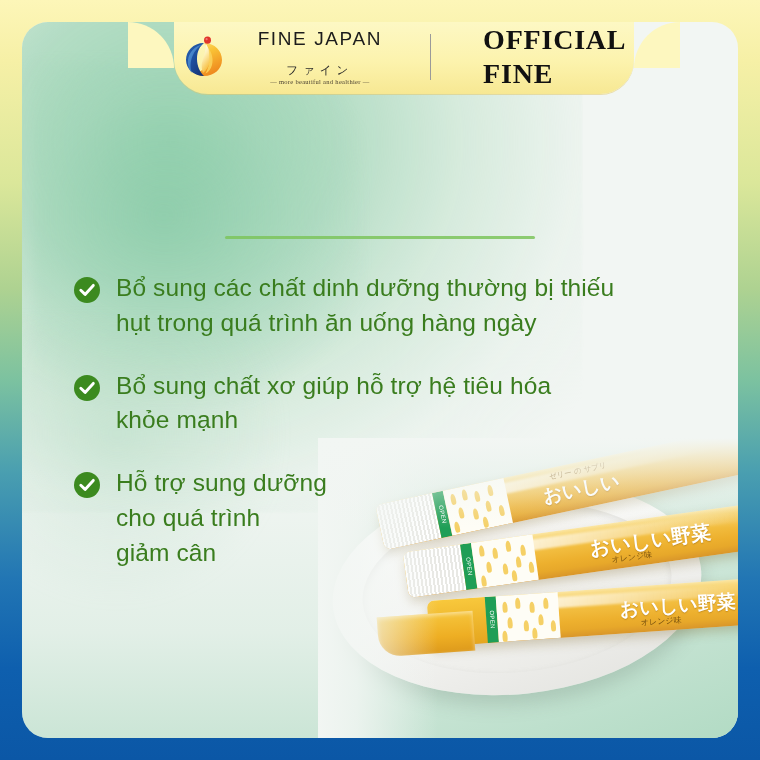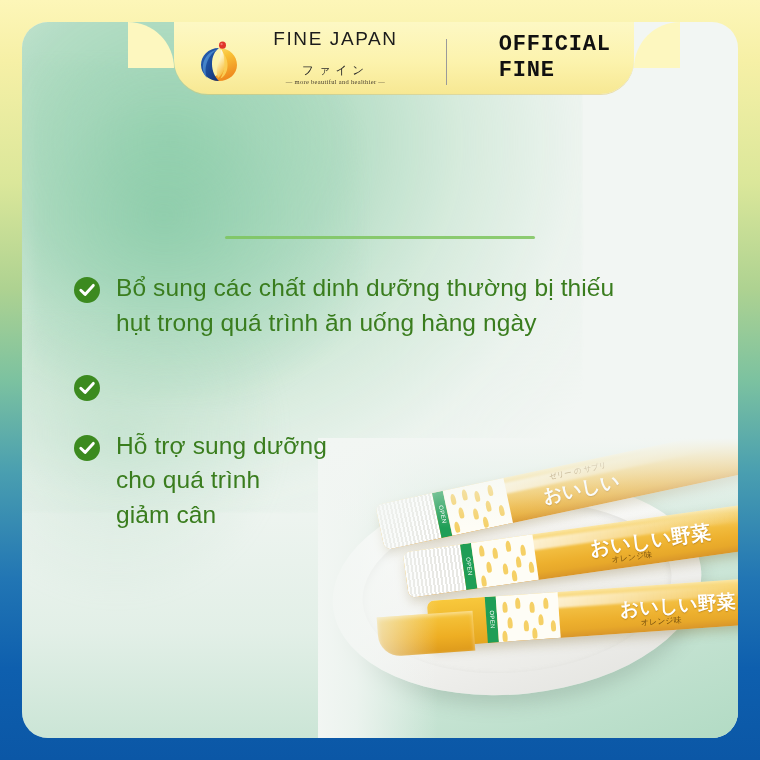--- a/index.html
+++ b/index.html
@@ -108,21 +108,21 @@
     width: 46px;
     height: 46px;
     background: #fdf7bf;
     z-index: 5;
   }
   .banner-flare.left  { left: 106px;  border-top-right-radius: 46px; }
   .banner-flare.right { left: 612px;  border-top-left-radius: 46px; }
 
   .banner-inner {
     display: flex;
-    align-items: flex-end;
+    align-items: center;
     gap: 32px;
     padding-bottom: 2px;
   }
 
   
   .logo-mark {
     position: relative;
     width: 44px;
     height: 46px;
     flex: 0 0 auto;
@@ -156,23 +156,23 @@
   }
 
   .banner-divider {
     width: 1px;
     height: 46px;
     background: #9a9a9a;
     margin: 0 20px 0 16px;
   }
 
   .official-store {
-    font-family: Liberation Mono, monospace;
+    font-family: Liberation Serif, serif;
     font-weight: 700;
-    font-size: 22px;
+    font-size: 28px;
     letter-spacing: 0.8px;
     color: #111111;
     line-height: 1.22;
   }
 
   
   .title {
     position: absolute;
     left: 0; right: 0;
     top: 128px;
@@ -484,20 +484,22 @@
 hụt trong quá trình ăn uống hàng ngày</span>
       </div>
 
       <div class="bullet">
         <span class="check">
           <svg width="26" height="26" viewBox="0 0 26 26">
             <circle cx="13" cy="13" r="13" fill="#3c8a1f"></circle>
             <path d="M6.8 13.3 L11.1 17.4 L19.3 8.4" stroke="#ffffff" stroke-width="2.9" fill="none" stroke-linecap="round" stroke-linejoin="round"></path>
           </svg>
         </span>
+        <span class="bullet-text">Bổ sung chất xơ giúp hỗ trợ hệ tiêu hóa
+khỏe mạnh</span>
       </div>
 
       <div class="bullet">
         <span class="check">
           <svg width="26" height="26" viewBox="0 0 26 26">
             <circle cx="13" cy="13" r="13" fill="#3c8a1f"></circle>
             <path d="M6.8 13.3 L11.1 17.4 L19.3 8.4" stroke="#ffffff" stroke-width="2.9" fill="none" stroke-linecap="round" stroke-linejoin="round"></path>
           </svg>
         </span>
         <span class="bullet-text">Hỗ trợ sung dưỡng

